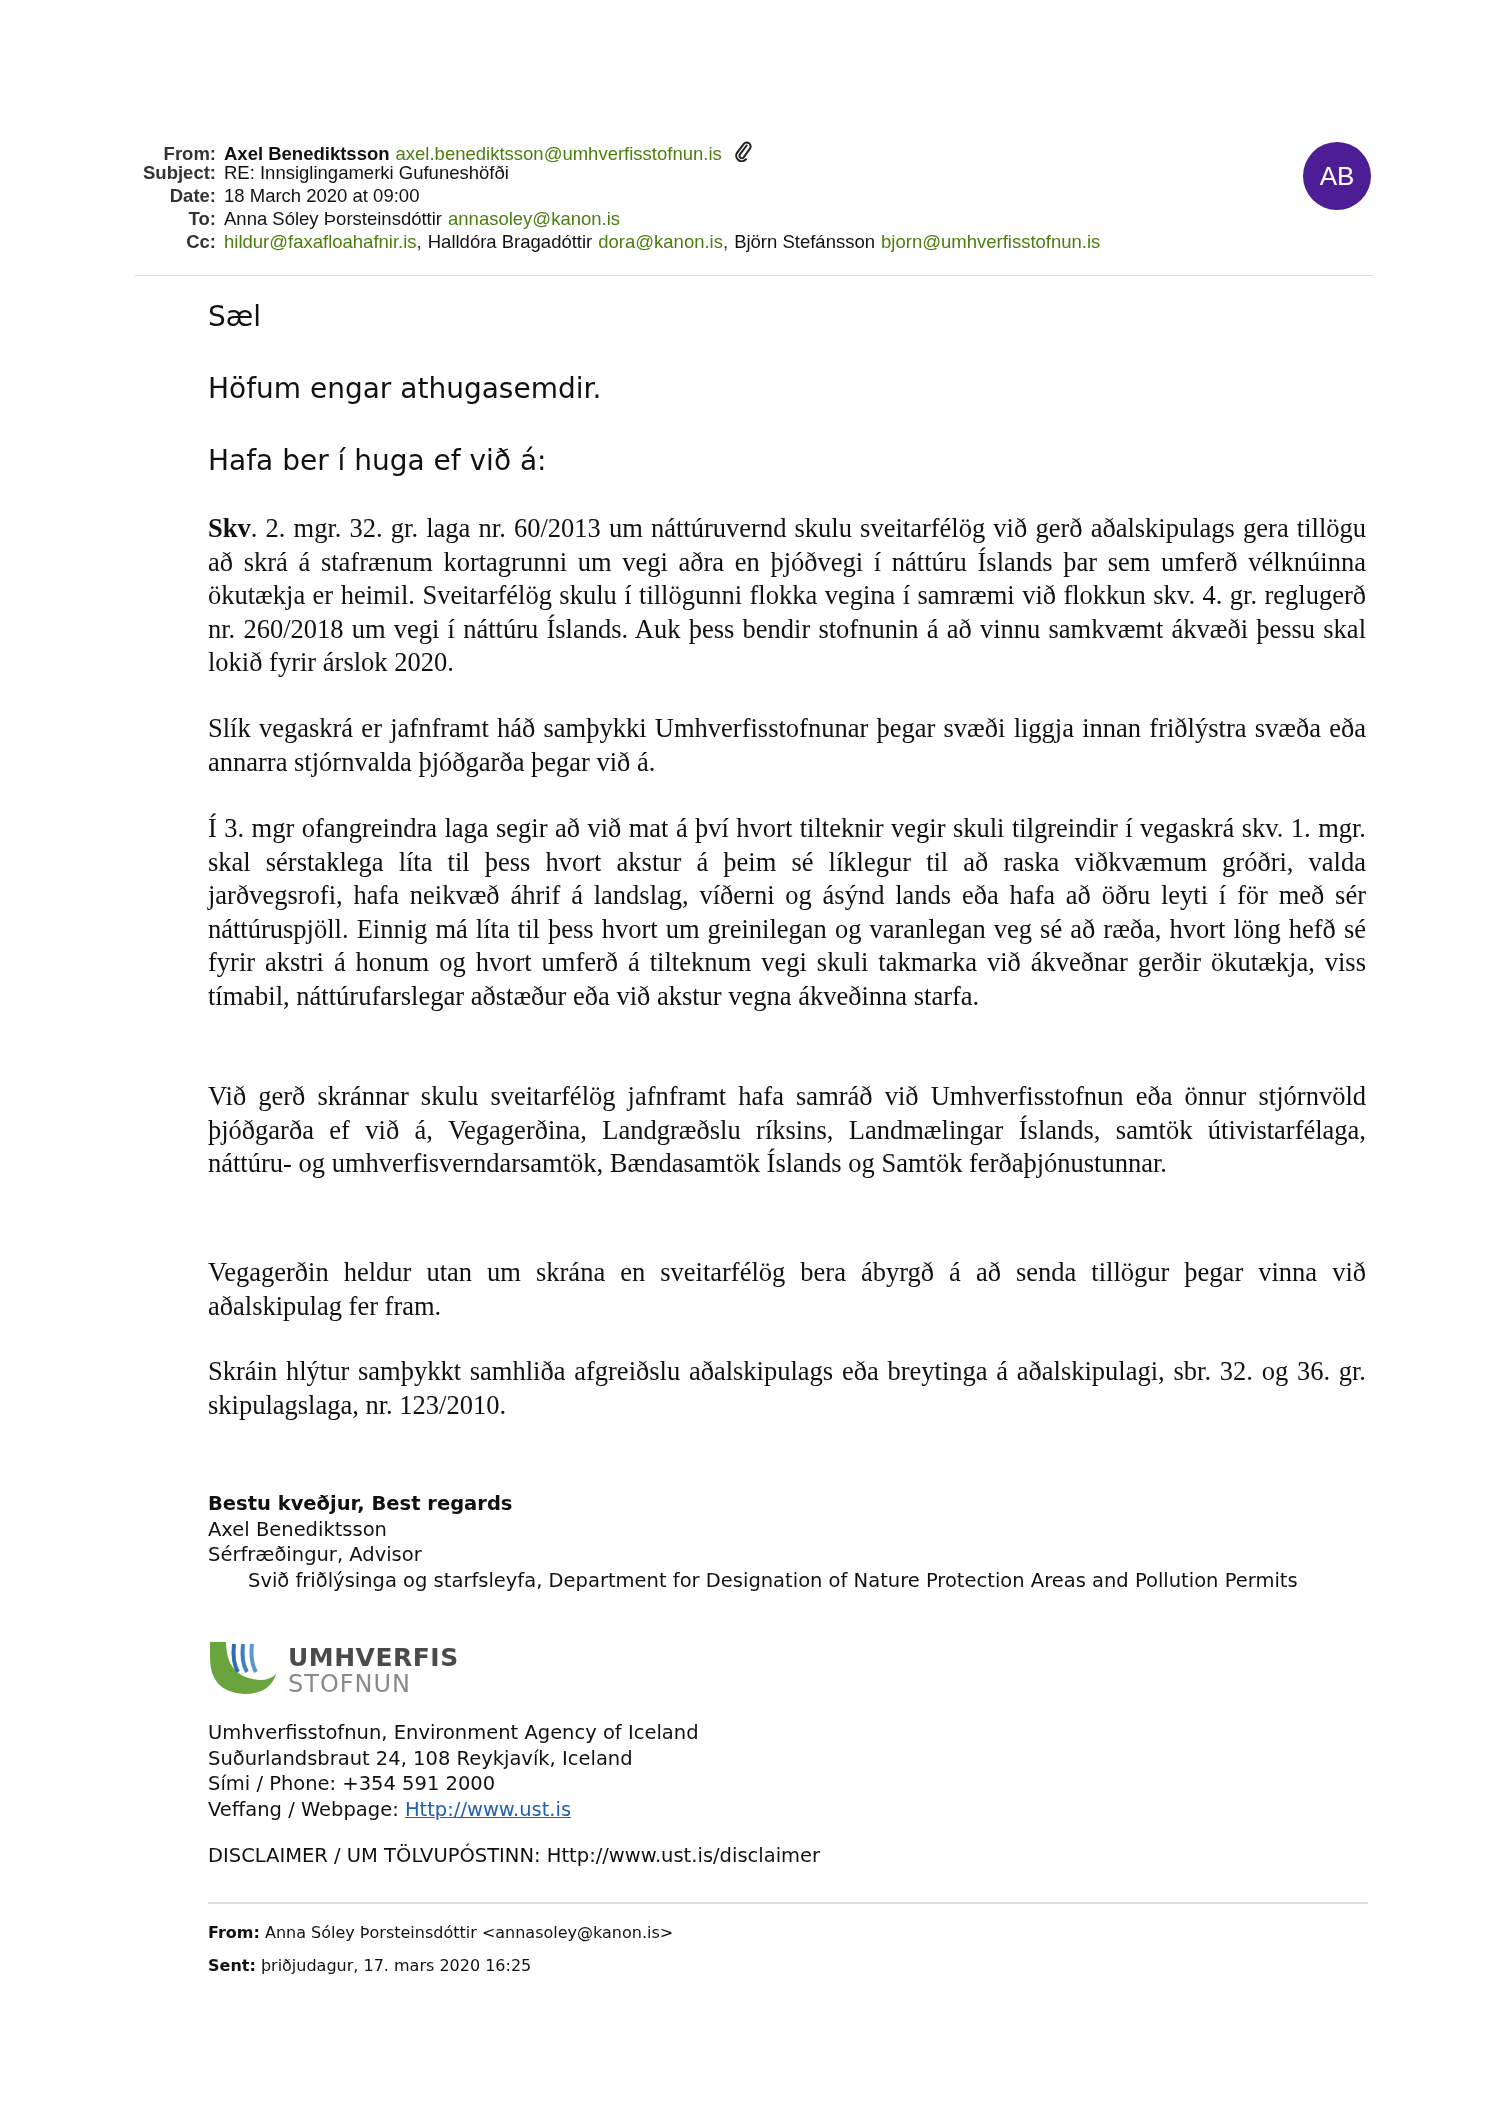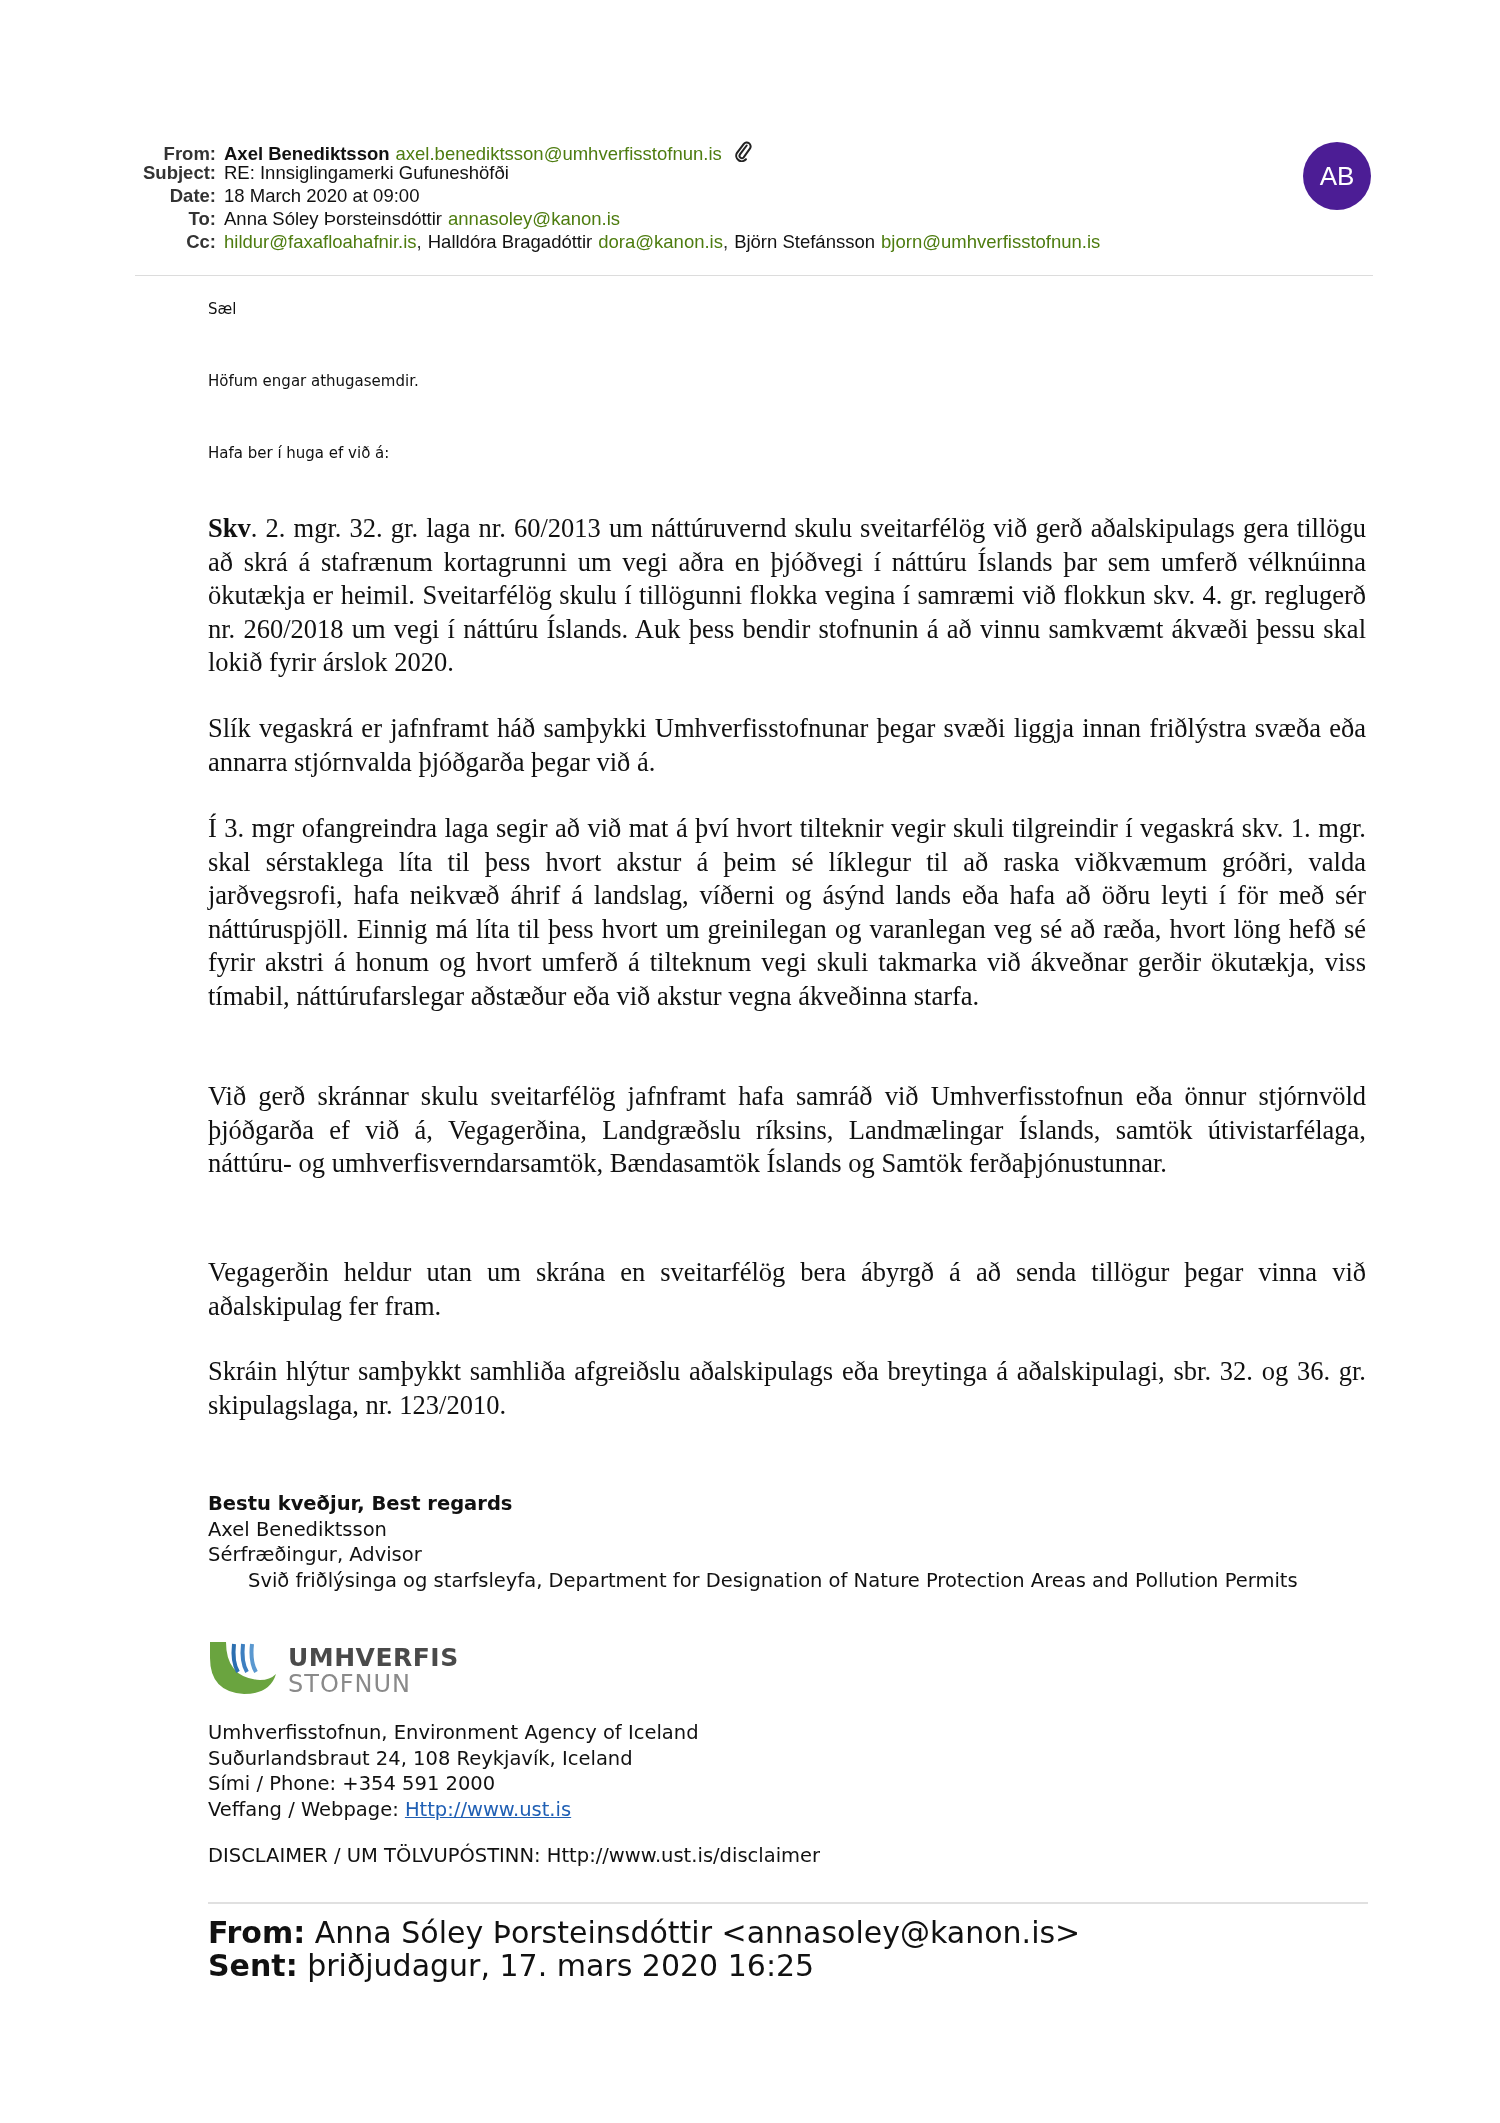--- a/index.html
+++ b/index.html
@@ -10,34 +10,34 @@
   .hlabel { width: 96px; text-align: right; font-weight: bold; color: #333; padding-right: 8px; flex: none; }
   .hval { color: #111; }
   .hname-bold { font-weight: bold; color: #111; }
   .hname { color: #111; }
   .hmail { color: #4d7c0f; margin-left: 6px; }
   .sep { color: #333; margin-right: 6px; }
   .clip-icon { display: inline-block; margin-left: 10px; width: 22px; height: 22px; vertical-align: middle; position: relative; top: 2px; }
   .avatar { position: absolute; left: 1303px; top: 142px; width: 68px; height: 68px; border-radius: 50%; background: #4c1d95; color: #fff; font-family: "Liberation Sans", sans-serif; font-size: 26px; display: flex; align-items: center; justify-content: center; }
   .hr-top { position: absolute; left: 135px; top: 275px; width: 1238px; height: 1px; background: #dcdcdc; }
 
-  .sans-body { position: absolute; left: 208px; font-family: "DejaVu Sans", sans-serif; font-size: 15px; color: #111; }
+  .sans-body { position: absolute; left: 208px; font-family: "DejaVu Sans", sans-serif; font-size: 28px; color: #111; }
   .serif-p { position: absolute; left: 208px; width: 1158px; font-family: "Liberation Serif", serif; font-size: 26.5px; line-height: 33.6px; text-align: justify; color: #111; }
   .serif-p b { font-weight: bold; }
 
   .sig { position: absolute; left: 208px; top: 1491px; font-family: "DejaVu Sans", sans-serif; font-size: 19.5px; line-height: 25.5px; color: #111; }
   .sig .bold { font-weight: bold; }
   .logo { position: absolute; left: 208px; top: 1640px; width: 250px; height: 60px; }
   .logo-text1 { position: absolute; left: 80px; top: 3px; font-family: "DejaVu Sans", sans-serif; font-weight: bold; font-size: 25px; color: #4a4a4a; letter-spacing: 0.5px; }
   .logo-text2 { position: absolute; left: 80px; top: 30px; font-family: "DejaVu Sans", sans-serif; font-size: 24px; color: #8a8a8a; letter-spacing: 1px; }
   .contact { position: absolute; left: 208px; top: 1720px; font-family: "DejaVu Sans", sans-serif; font-size: 19.5px; line-height: 25.5px; color: #111; }
   .link { color: #1f5fb4; text-decoration: underline; }
   .disclaimer { position: absolute; left: 208px; top: 1844px; font-family: "DejaVu Sans", sans-serif; font-size: 19.5px; color: #111; }
   .hr-bottom { position: absolute; left: 208px; top: 1902px; width: 1160px; height: 2px; background: #e0e0e0; }
-  .prev { position: absolute; left: 208px; top: 1916px; font-family: "DejaVu Sans", sans-serif; font-size: 30px; line-height: 33px; color: #111; }
+  .prev { position: absolute; left: 208px; top: 1916px; font-family: "DejaVu Sans", sans-serif; font-size: 16px; line-height: 33px; color: #111; }
   .prev .lbl { font-weight: bold; }
 </style>
 </head>
 <body>
 
 <div class="header">
   <div class="hrow">
     <span class="hlabel">From:</span>
     <span class="hname-bold">Axel Benediktsson</span>
     <span class="hmail">axel.benediktsson@umhverfisstofnun.is</span>

